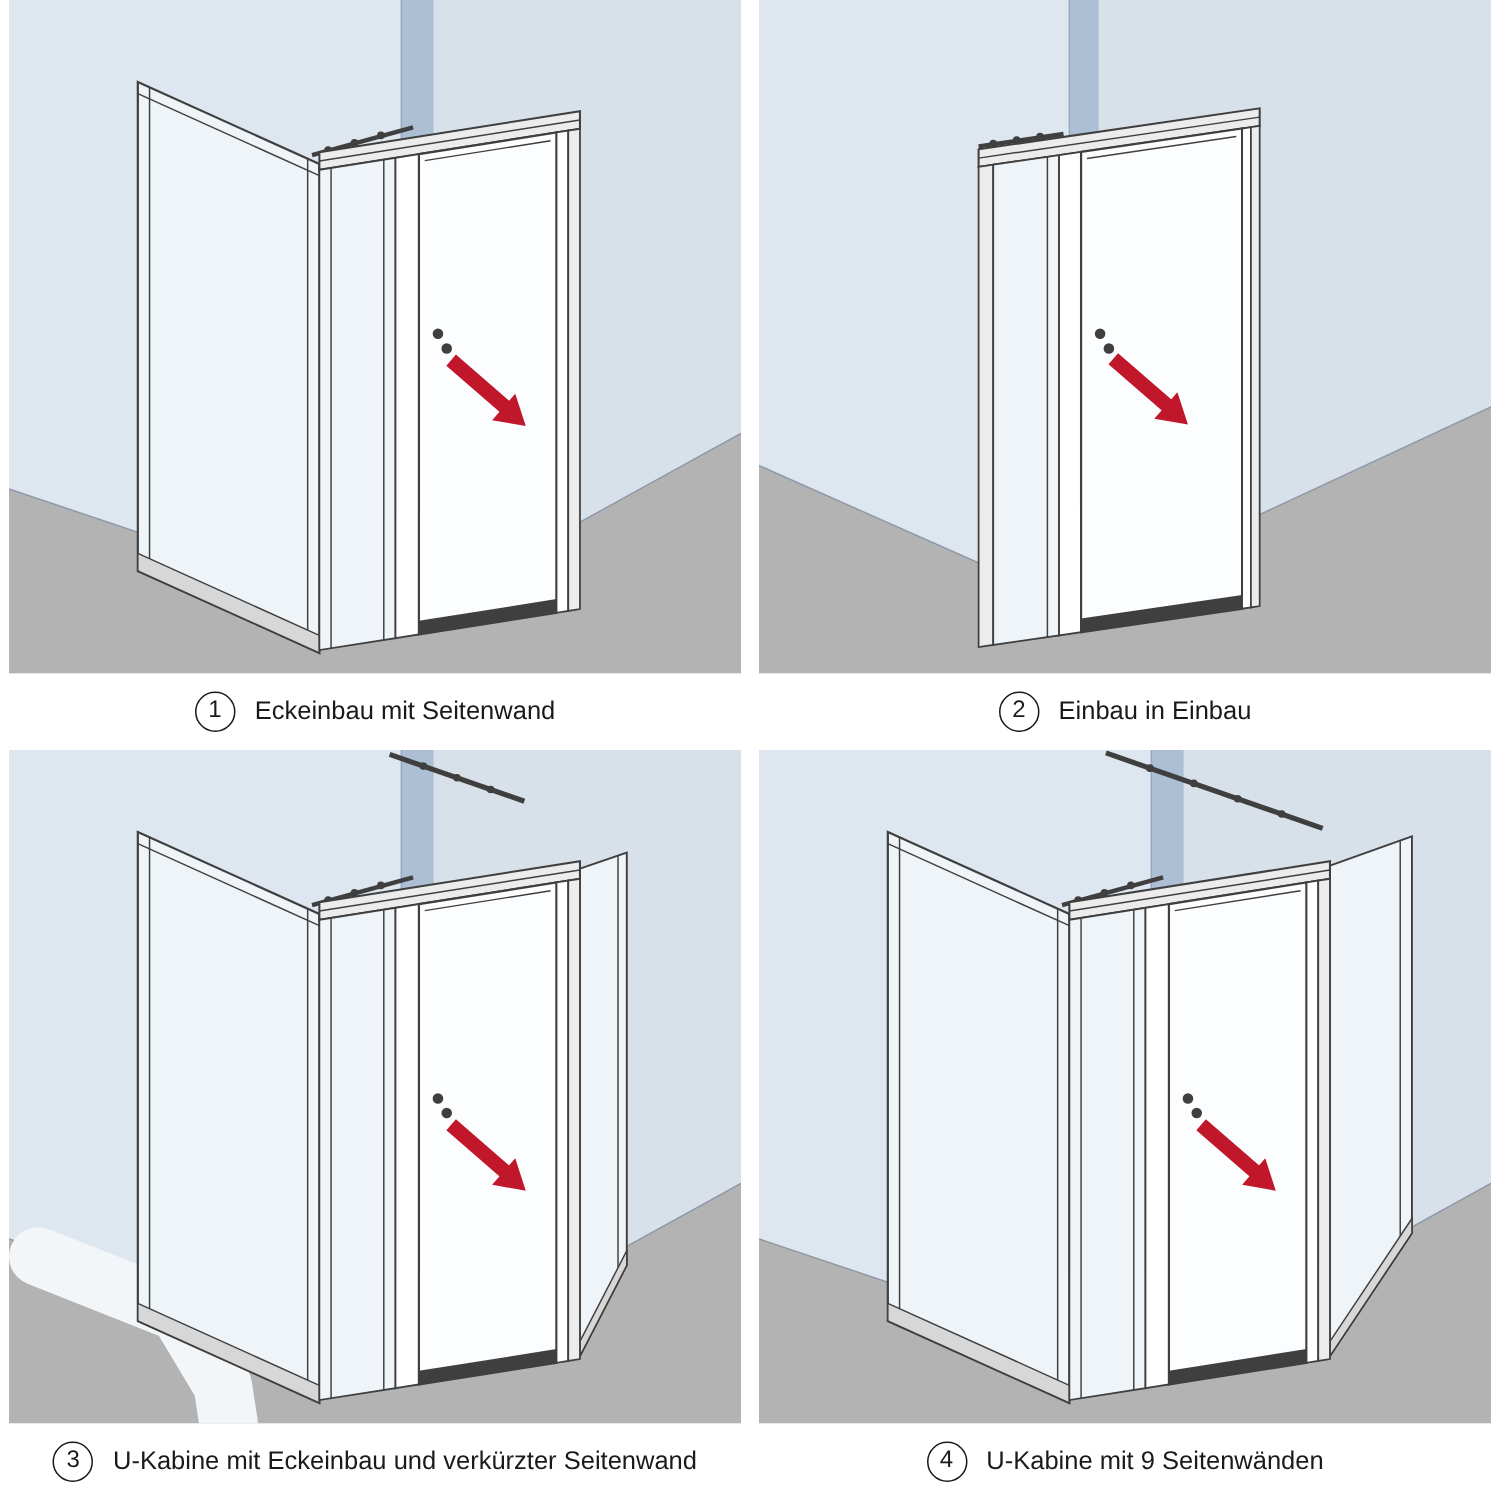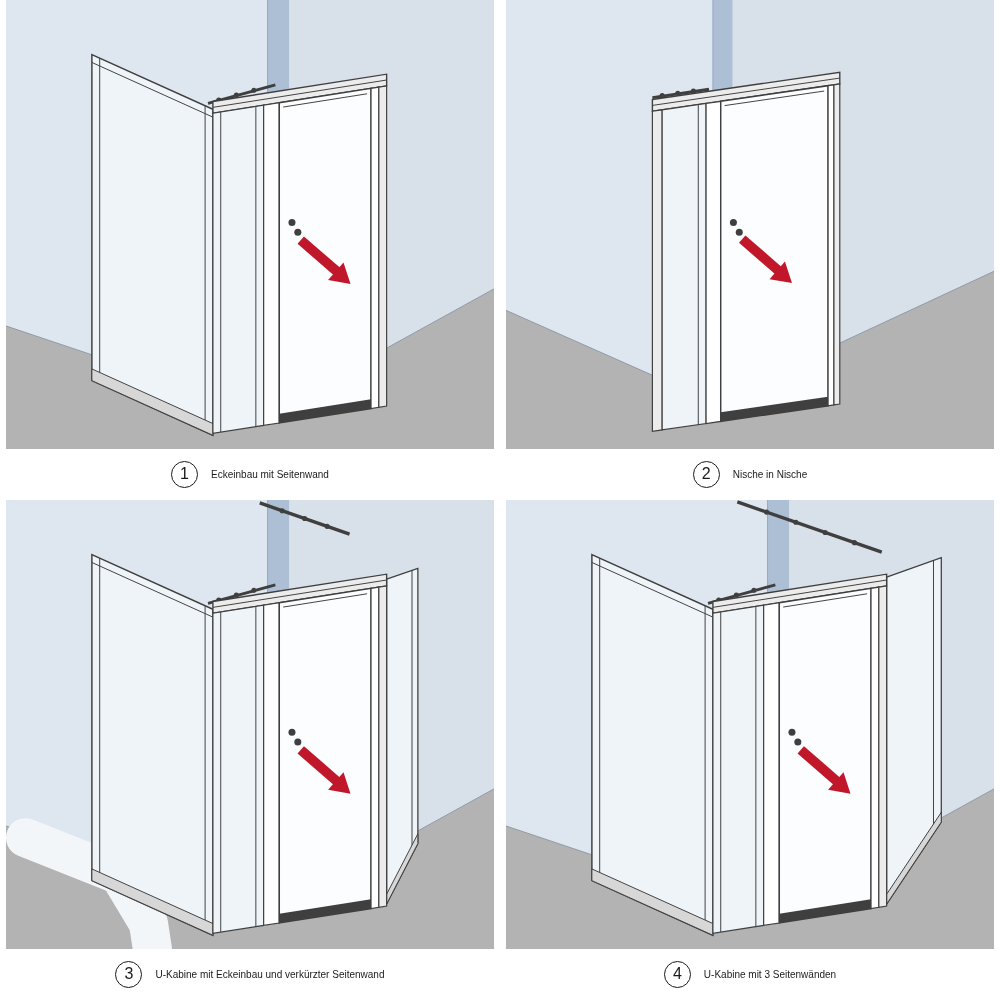--- a/index.html
+++ b/index.html
@@ -3,21 +3,21 @@
 <meta charset="utf-8">
 <style>
   html,body{margin:0;padding:0;background:#ffffff;font-family:"Liberation Sans",sans-serif;}
   .grid{display:grid;grid-template-columns:repeat(2,500px);grid-template-rows:repeat(2,500px);width:1000px;height:1000px;}
   .cell{display:flex;flex-direction:column;align-items:center;padding:0 6px;box-sizing:border-box;background:#ffffff;}
   .scene{display:block;width:100%;height:auto;}
   .caption{flex:1;display:flex;align-items:center;justify-content:center;gap:13px;width:100%;}
   .num{display:inline-flex;align-items:center;justify-content:center;width:25px;height:25px;
        border:1.6px solid var(--caption-text,#1a1a1a);border-radius:50%;font-size:16px;
        color:var(--caption-text,#1a1a1a);flex:0 0 auto;line-height:1;}
-  .label{font-size:10px;color:var(--caption-text,#1a1a1a);white-space:nowrap;}
+  .label{font-size:17px;color:var(--caption-text,#1a1a1a);white-space:nowrap;}
 
   
   .f-wall{fill:var(--wall,#d8e0ea)}
   .f-wall-left{fill:var(--wall-left,#dee6ef)}
   .f-corner{fill:var(--corner,#adbfd4)}
   .f-floor{fill:var(--floor,#b3b3b3)}
   .f-glass{fill:var(--glass,#eef4f8)}
   .f-door{fill:var(--door,#fcfdff)}
   .f-profile{fill:var(--profile,#ececec)}
   .f-base{fill:var(--base,#d7d7d7)}
@@ -142,21 +142,21 @@
         <circle cx="233" cy="228" r="3.6" class="f-out"></circle>
         <circle cx="239" cy="238" r="3.6" class="f-out"></circle>
       </g>
       <g>
         <line x1="242" y1="245" x2="280" y2="278" class="s-arrow" stroke-width="10"></line>
         <polygon points="293,290 270,286 285.8,267.9" class="f-arrow"></polygon>
       </g>
     </svg>
     <figcaption class="caption">
       <span class="num">2</span>
-      <span class="label">Nische in Nische</span>
+      <span class="label">Einbau in Einbau</span>
     </figcaption>
   </figure>
 
   <figure class="cell" style="margin:0">
     <svg class="scene" viewBox="0 0 500 460">
       <g>
         <rect x="0" y="0" width="500" height="460" class="f-wall"></rect>
         <polygon points="0,0 268,0 268,424 0,334" class="f-wall-left"></polygon>
         <polygon points="268,0 290,0 290,96 268,98" class="f-corner"></polygon>
         <line x1="268" y1="0" x2="268" y2="424" class="ln-corner"></line>
@@ -290,17 +290,17 @@
         <circle cx="293" cy="238" r="3.6" class="f-out"></circle>
         <circle cx="299" cy="248" r="3.6" class="f-out"></circle>
       </g>
       <g>
         <line x1="302" y1="256" x2="340" y2="289" class="s-arrow" stroke-width="10"></line>
         <polygon points="353,301 330,297 345.8,278.9" class="f-arrow"></polygon>
       </g>
     </svg>
     <figcaption class="caption">
       <span class="num">4</span>
-      <span class="label">U-Kabine mit 3 Seitenwänden</span>
+      <span class="label">U-Kabine mit 9 Seitenwänden</span>
     </figcaption>
   </figure>
 
 </div>
 
 </body></html>

